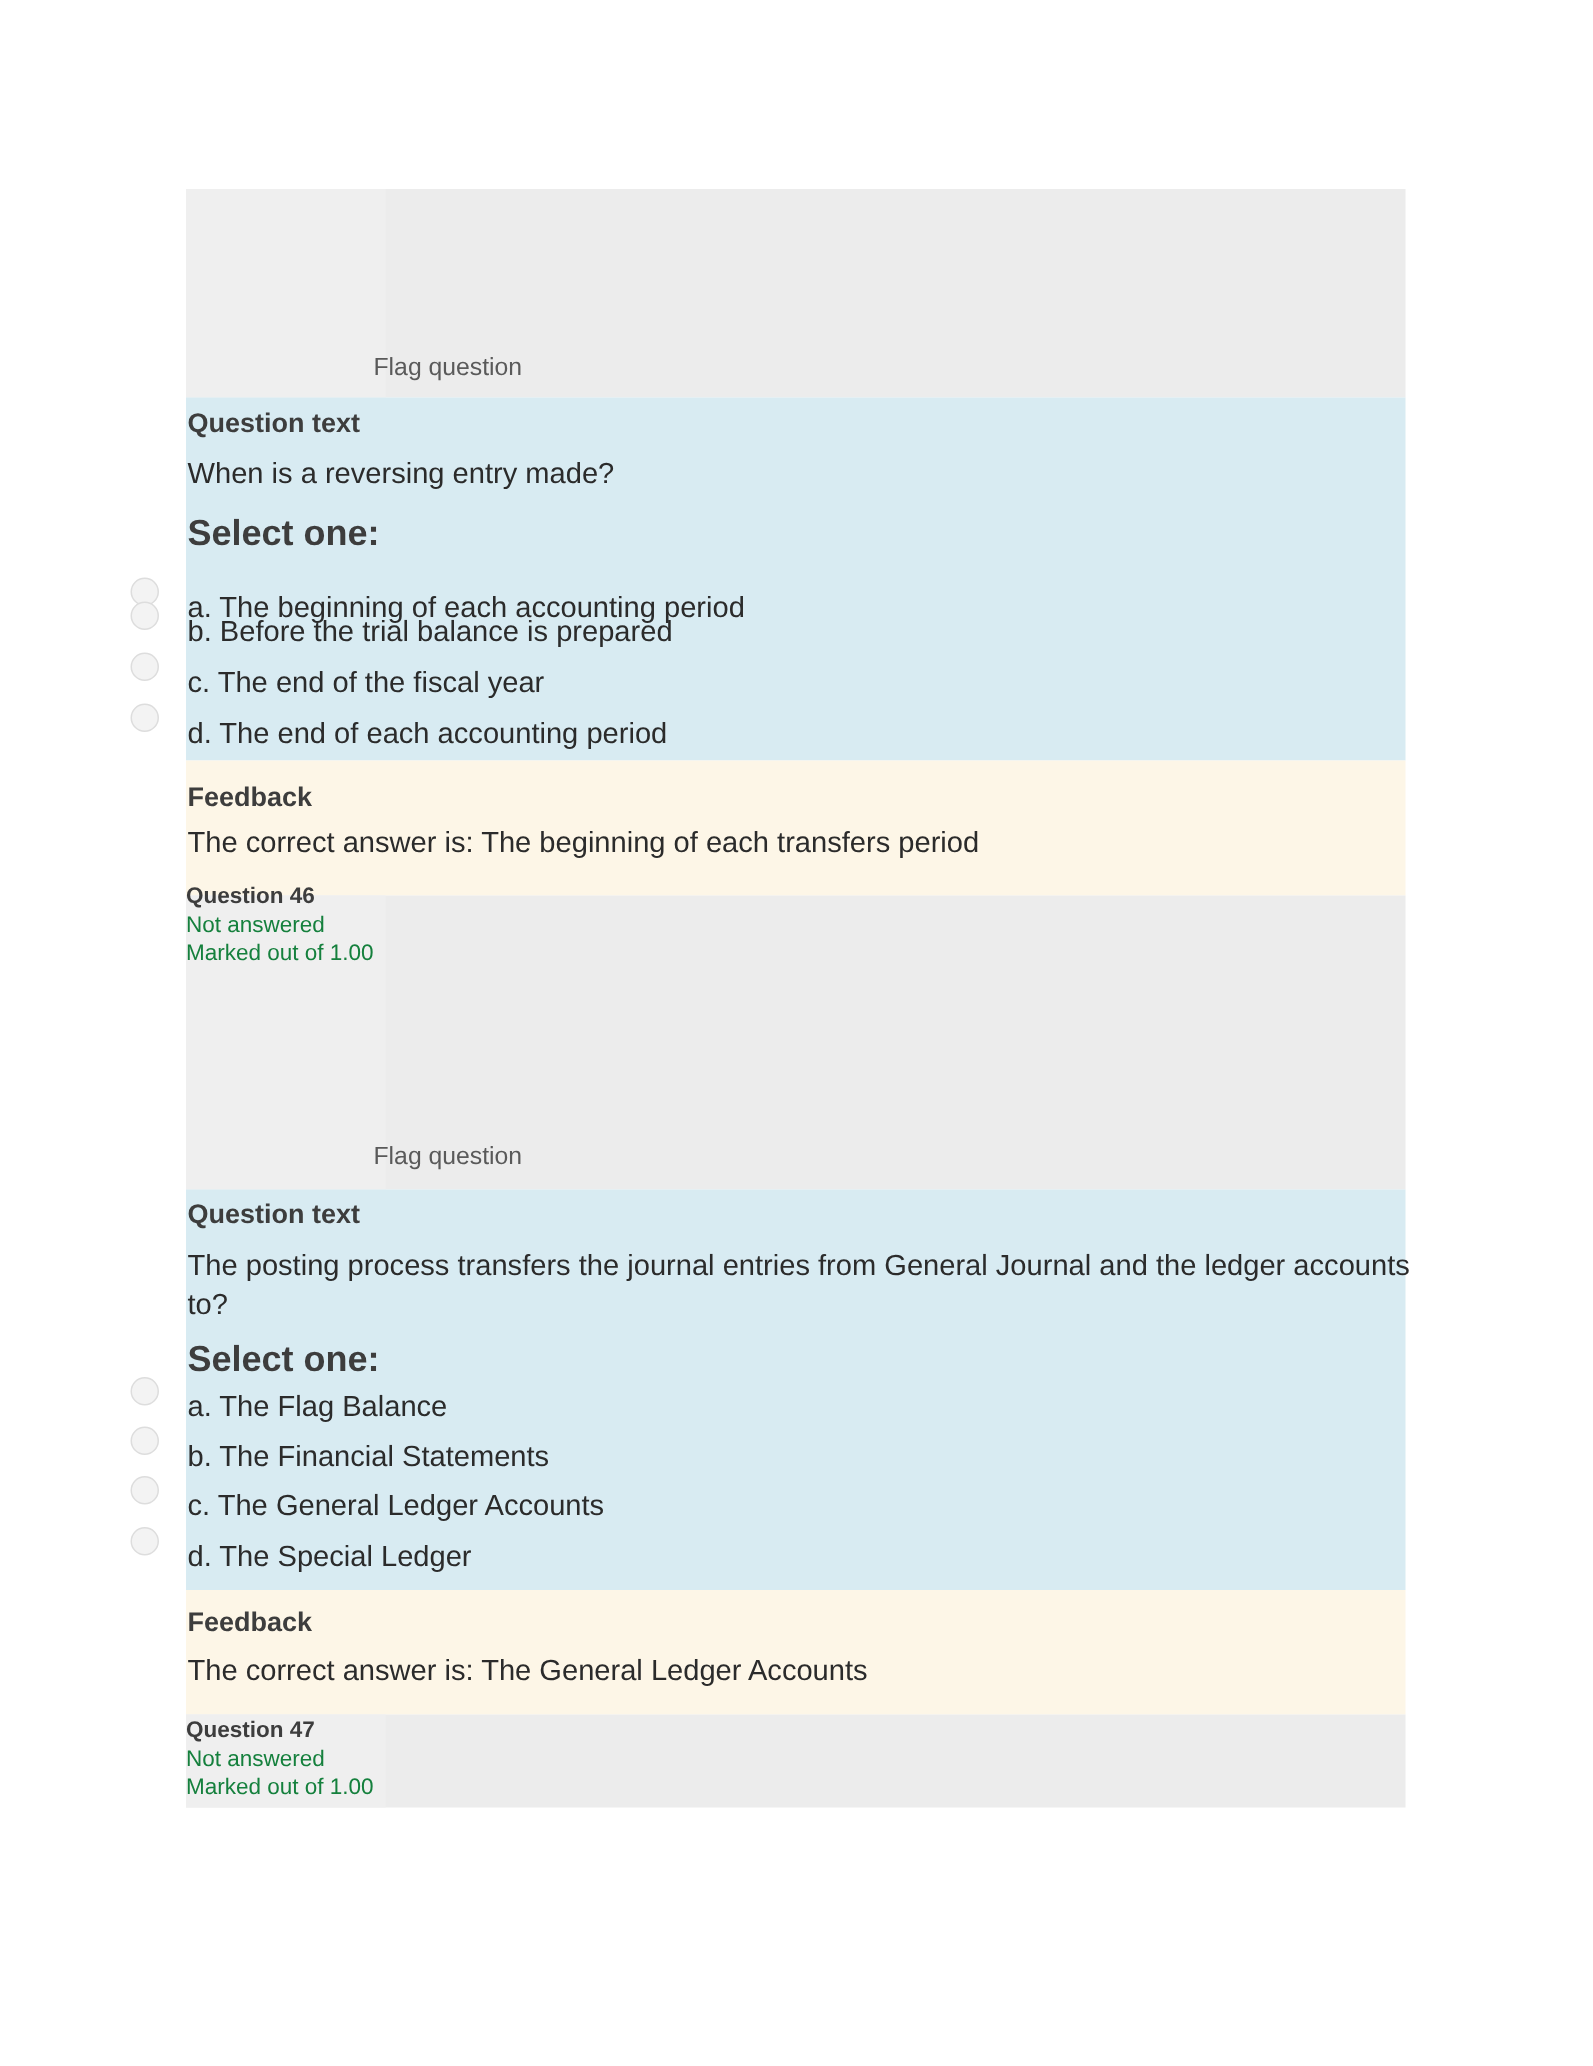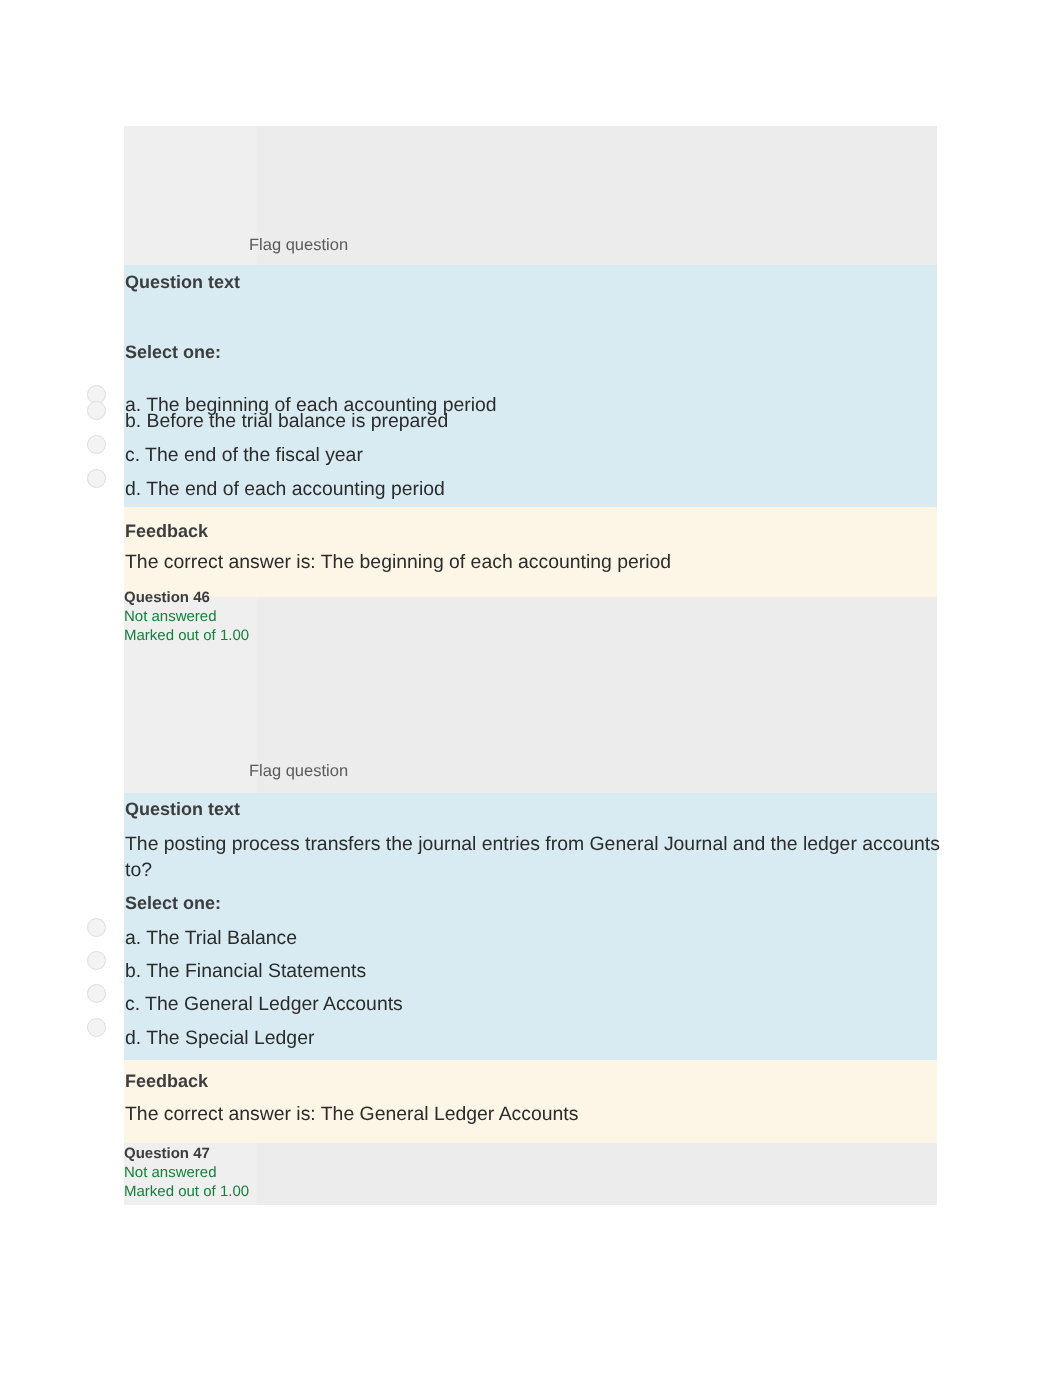--- a/index.html
+++ b/index.html
@@ -13,21 +13,21 @@
   .q-info{background:#ececec;position:relative;}
   .q-info-col{position:absolute;left:0;top:0;bottom:0;width:133px;background:#efefef;z-index:0;}
   .q-meta{position:absolute;left:0px;width:145px;z-index:2;}
   .q-meta .qno{font-weight:bold;font-size:15px;color:#3d3d3d;line-height:19px;}
   .q-meta .line{font-size:15px;color:#15803d;line-height:19px;}
   .flag{position:absolute;left:125px;font-size:16.5px;color:#5a5a5a;z-index:2;}
 
   .q-content{background:#d8ebf2;position:relative;box-sizing:border-box;}
   .q-header{font-weight:bold;font-size:18px;color:#3d3d3d;position:absolute;left:1px;}
   .q-text{font-size:19.4px;color:#2b2b2b;line-height:26px;position:absolute;left:1px;}
-  .q-select{font-weight:bold;font-size:18px;color:#3d3d3d;position:absolute;left:1px;}
+  .q-select{font-weight:bold;font-size:24px;color:#3d3d3d;position:absolute;left:1px;}
   .opt{position:absolute;left:1px;font-size:19.4px;color:#2b2b2b;line-height:24px;cursor:default;}
   .radio{position:absolute;left:-38px;top:-8px;width:19px;height:19px;border-radius:50%;
          border:1px solid #dddddd;background:#f3f3f3;box-sizing:border-box;}
 
   .q-feedback{background:#fdf6e7;position:relative;box-sizing:border-box;}
   .fb-label{font-weight:bold;font-size:18px;color:#3d3d3d;position:absolute;left:1px;}
   .fb-text{font-size:19.4px;color:#2b2b2b;line-height:24px;position:absolute;left:1px;}
 </style>
 </head>
 <body>
@@ -36,20 +36,21 @@
 
   <div class="question" style="top:126px;">
 
     <div class="q-info" style="height:139px;">
       <div class="q-info-col"></div>
       <div class="flag" style="top:110px;">Flag question</div>
     </div>
 
     <div class="q-content" style="height:242px;">
       <div class="q-header" style="top:7px;">Question text</div>
+      <div class="q-text" style="top:38px;">When is a reversing entry made?</div>
       <div class="q-select" style="top:77px;">Select one:</div>
       <div class="opt" style="top:128px;">
         <span class="radio"></span>
         <span>a. The beginning of each accounting period</span>
       </div>
       <div class="opt" style="top:144px;">
         <span class="radio"></span>
         <span>b. Before the trial balance is prepared</span>
       </div>
       <div class="opt" style="top:178px;">
@@ -57,21 +58,21 @@
         <span>c. The end of the fiscal year</span>
       </div>
       <div class="opt" style="top:212px;">
         <span class="radio"></span>
         <span>d. The end of each accounting period</span>
       </div>
     </div>
 
     <div class="q-feedback" style="height:90px;">
       <div class="fb-label" style="top:14px;">Feedback</div>
-      <div class="fb-text" style="top:43px;">The correct answer is: The beginning of each accounting period</div>
+      <div class="fb-text" style="top:43px;">The correct answer is: The beginning of each transfers period</div>
     </div>
   </div>
 
   <div class="question" style="top:597px;">
 
     <div class="q-info" style="height:196px;">
       <div class="q-meta" style="top:-9px;">
         <div class="qno">Question 46</div>
         <div class="line">Not answered</div>
         <div class="line">Marked out of 1.00</div>
@@ -79,21 +80,21 @@
       <div class="q-info-col"></div>
       <div class="flag" style="top:165px;">Flag question</div>
     </div>
 
     <div class="q-content" style="height:267px;">
       <div class="q-header" style="top:6px;">Question text</div>
       <div class="q-text" style="top:38px;width:818px;">The posting process transfers the journal entries from General Journal and the ledger accounts to?</div>
       <div class="q-select" style="top:100px;">Select one:</div>
       <div class="opt" style="top:133px;">
         <span class="radio"></span>
-        <span>a. The Trial Balance</span>
+        <span>a. The Flag Balance</span>
       </div>
       <div class="opt" style="top:166px;">
         <span class="radio"></span>
         <span>b. The Financial Statements</span>
       </div>
       <div class="opt" style="top:199px;">
         <span class="radio"></span>
         <span>c. The General Ledger Accounts</span>
       </div>
       <div class="opt" style="top:233px;">

